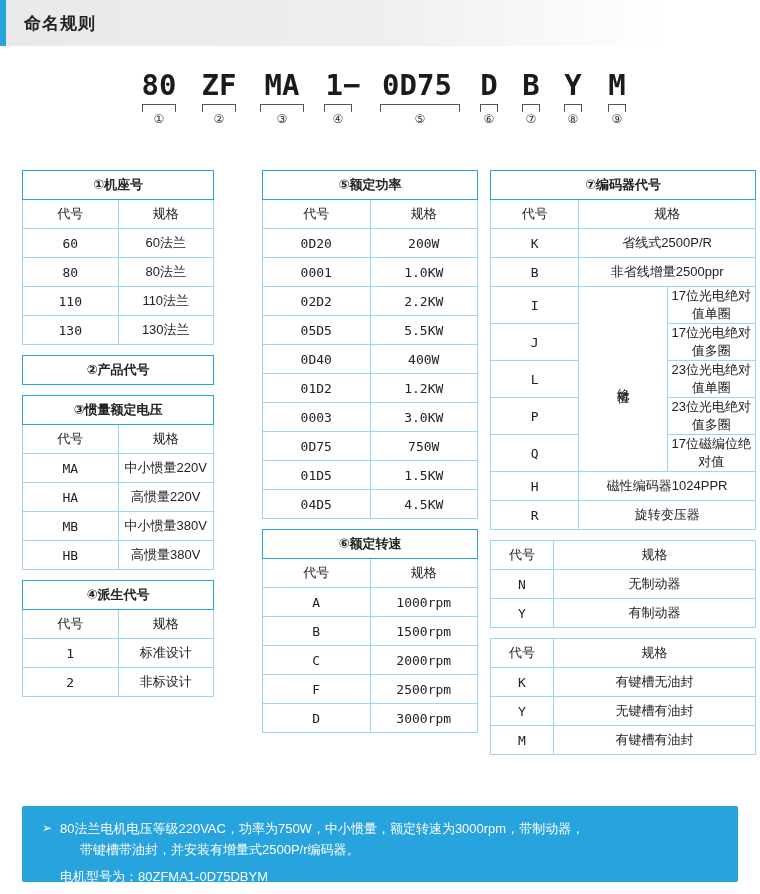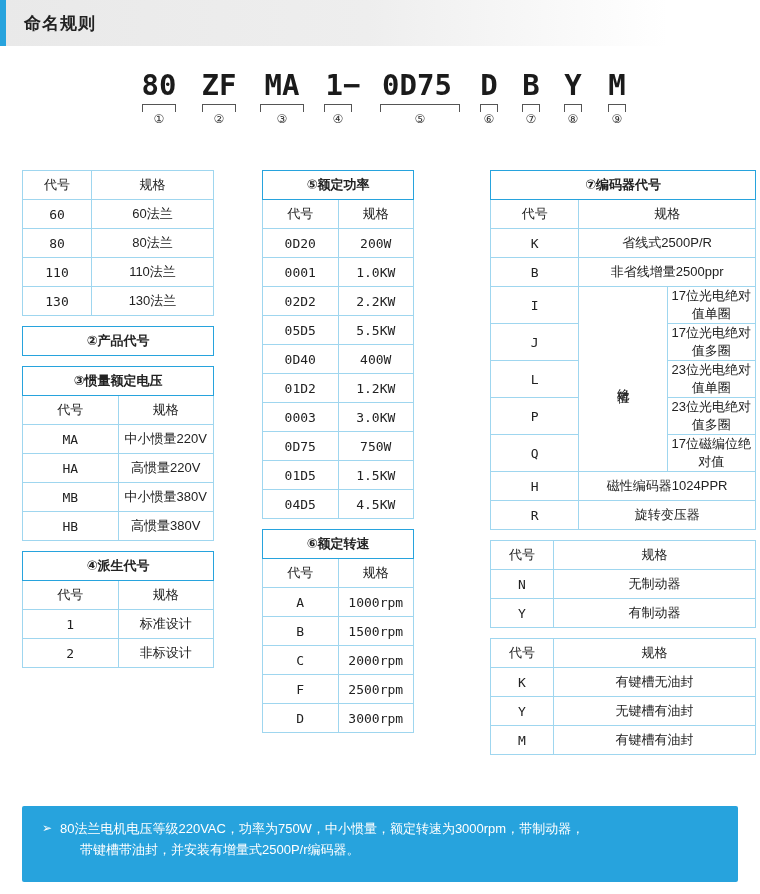--- a/index.html
+++ b/index.html
@@ -38,21 +38,21 @@
   .marks .m{
     position:absolute;top:0;text-align:center;font-size:12px;color:#333;
   }
   .marks .tick{
     position:absolute;top:-8px;height:7px;border-left:1px solid #555;
     border-right:1px solid #555;border-top:1px solid #555;
   }
   
   .col{position:absolute;}
   .col1{left:22px;top:170px;width:192px;}
-  .col2{left:262px;top:170px;width:152px;}
+  .col2{left:262px;top:170px;width:216px;}
   .col3{left:490px;top:170px;width:266px;}
 
   table.t{
     border-collapse:collapse;width:100%;
     margin-bottom:10px;
     table-layout:fixed;
   }
   table.t td,table.t th{
     border:1px solid #9fd6ef;
     text-align:center;
@@ -128,20 +128,23 @@
     <div class="tick" style="left: 564px; width: 16px;"></div>
     <div class="m" style="left: 558px; width: 30px;">⑧</div>
     <div class="tick" style="left: 608px; width: 16px;"></div>
     <div class="m" style="left: 602px; width: 30px;">⑨</div>
   </div>
 
 <div class="col col1">
 
   <table class="t">
     <tbody>
+        <tr>
+          <td class="cap" colspan="2">①机座号</td>
+        </tr>
     <tr class="hdr">
       <td style="width:68px">代号</td>
       <td>规格</td>
     </tr>
     <tr>
           <td class="mono">60</td>
           <td>60法兰</td>
         </tr>
     <tr>
           <td class="mono">80</td>
@@ -392,13 +395,16 @@
     </table>
 </div>
 
 <div class="note">
   <div class="line l1">
     <span class="arrow" style="left:20px;">➢</span><span>80法兰电机电压等级220VAC，功率为750W，中小惯量，额定转速为3000rpm，带制动器，</span>
   </div>
   <div class="line l2">
     <span>带键槽带油封，并安装有增量式2500P/r编码器。</span>
   </div>
+  <div class="line l3" style="position:relative;">
+    <span class="arrow" style="left:-18px;top:0;">➢</span><span>电机型号为：80ZFMA1-0D75DBYM</span>
+  </div>
 </div>
 
 </body></html>

